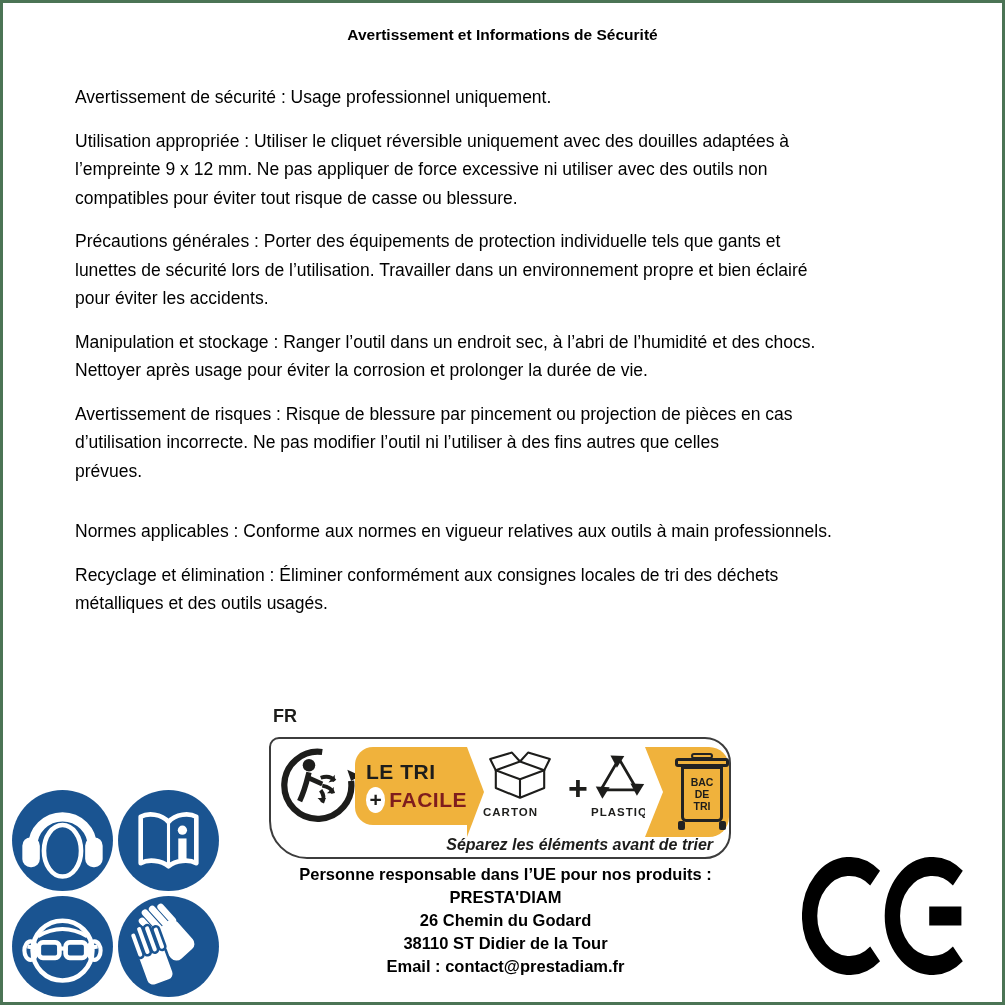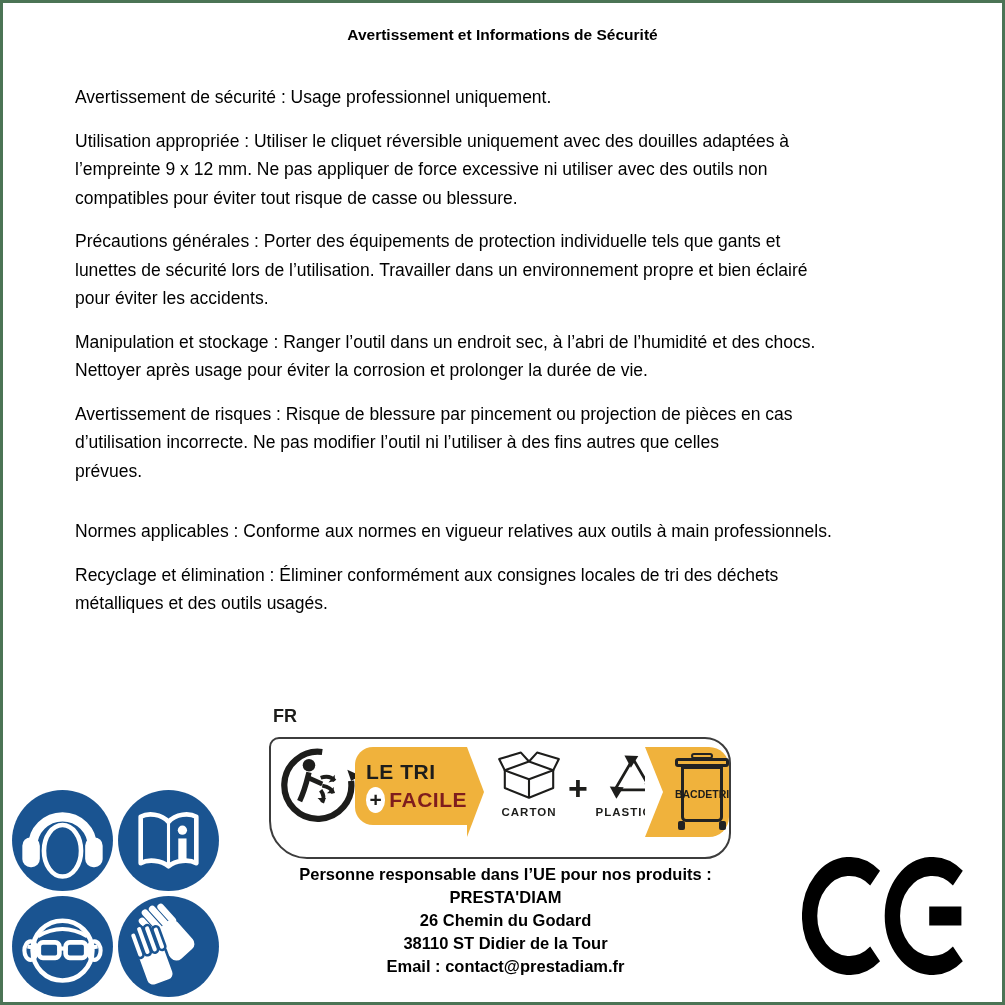--- a/index.html
+++ b/index.html
@@ -51,21 +51,21 @@
     border-left:17px solid #F0B23C;
   }
   .tri-line1{font-size:21px;font-weight:800;color:#1d1d1b;letter-spacing:.5px;line-height:24px;}
   .tri-line2{display:flex;align-items:center;gap:4px;margin-top:3px;}
   .tri-plus-circle{
     width:26px;height:26px;border-radius:50%;background:#fff;
     display:flex;align-items:center;justify-content:center;
     font-size:21px;font-weight:800;color:#1d1d1b;line-height:1;
   }
   .tri-line2 .word{font-size:21px;font-weight:800;color:#7f1d1d;letter-spacing:.5px;}
-  .mat-group{position:absolute;top:12px;text-align:center;}
+  .mat-group{position:absolute;top:12px;}
   .mat-carton{left:212px;width:92px;}
   .mat-plastique{left:320px;width:84px;}
   .mat-label{font-size:11.5px;font-weight:bold;color:#1d1d1b;letter-spacing:1px;margin-top:1px;}
   .mat-plus{
     position:absolute;left:297px;top:30px;
     font-size:34px;font-weight:800;color:#1d1d1b;
   }
   .tri-yellow-right{
     position:absolute;left:374px;top:8px;width:84px;height:90px;
     background:#F0B23C;border-radius:0 20px 20px 0;
@@ -74,21 +74,21 @@
     position:absolute;left:374px;top:8px;width:0;height:0;
     border-top:45px solid transparent;border-bottom:45px solid transparent;
     border-left:18px solid #fff;
   }
   .bin{position:absolute;left:402px;top:14px;width:58px;height:82px;}
   .bin-knob{position:absolute;left:18px;top:0;width:22px;height:6px;border:2.5px solid #222;border-radius:3px;background:#F0B23C;}
   .bin-lid{position:absolute;left:2px;top:5px;width:54px;height:9px;border:3px solid #222;border-radius:3px;background:#F0B23C;}
   .bin-body{
     position:absolute;left:8px;top:13px;width:42px;height:56px;
     border:3px solid #222;border-radius:0 0 5px 5px;background:#F0B23C;
-    display:flex;align-items:center;justify-content:center;
+    display:flex;flex-direction:column;align-items:center;justify-content:center;
   }
   .bin-body span{font-size:10.5px;font-weight:800;color:#1d1d1b;line-height:12px;}
   .bin-wheel{position:absolute;top:68px;width:7px;height:9px;background:#222;border-radius:2px;}
   .bin-wheel.l{left:5px;} .bin-wheel.r{right:5px;}
   .tri-instruction{
     position:absolute;right:16px;top:97px;
     font-size:16px;font-style:italic;font-weight:600;color:#1d1d1b;
   }
 
   
@@ -198,20 +198,21 @@
       <div class="bin-lid"></div>
       <div class="bin-body">
         <span>BAC</span>
         <span>DE</span>
         <span>TRI</span>
       </div>
       <div class="bin-wheel l"></div>
       <div class="bin-wheel r"></div>
     </div>
 
+    <div class="tri-instruction">Séparez les éléments avant de trier</div>
   </div>
 
   <div class="safety-grid">
 
     <div>
       <svg viewBox="0 0 100 100">
         <circle cx="50" cy="50" r="49" fill="#1A5491"></circle>
         <path d="M21 56 a29 29 0 0 1 58 0" fill="none" stroke="#fff" stroke-width="9"></path>
         <rect x="11" y="47" width="17" height="29" rx="8" fill="#fff"></rect>
         <rect x="72" y="47" width="17" height="29" rx="8" fill="#fff"></rect>

